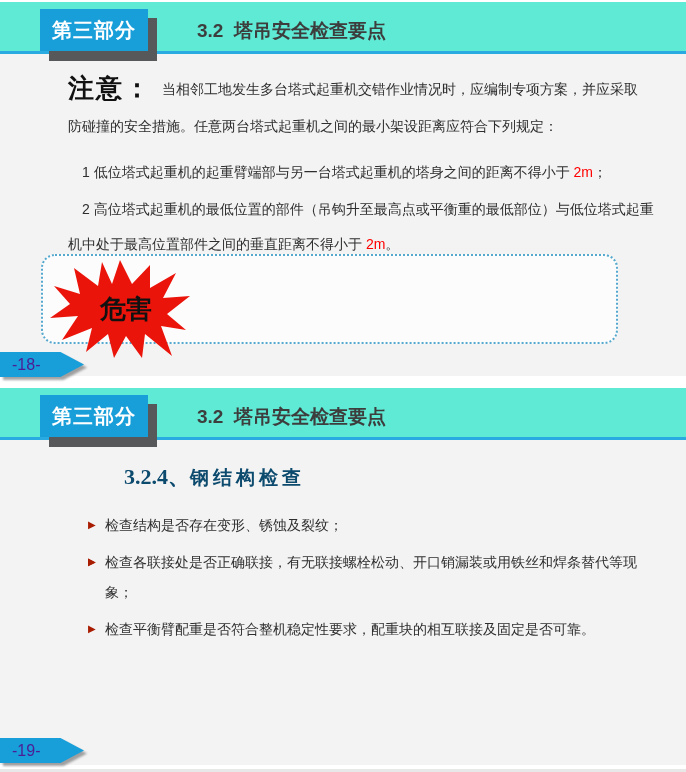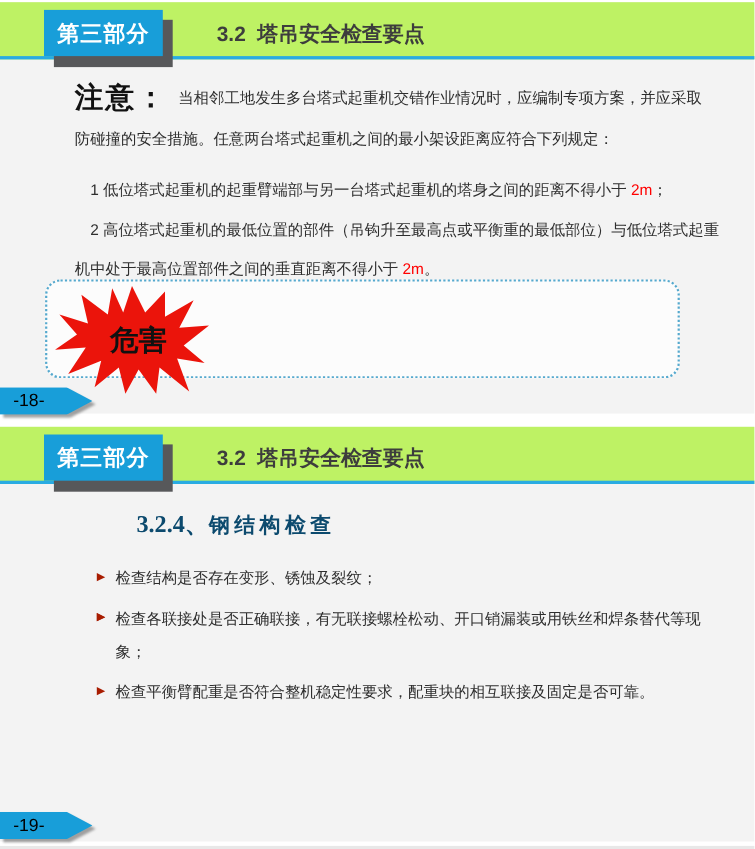--- a/index.html
+++ b/index.html
@@ -19,21 +19,21 @@
     overflow: visible;
   }
   .slide-1 { top: 2px; height: 374px; }
   .slide-2 { top: 388px; height: 377px; }
 
   
   .hdr {
     position: absolute;
     top: 0; left: 0; right: 0;
     height: 52px;
-    background: #bef264;
+    background: #5eead4;
     border-bottom: 3px solid #29ABE2;
   }
   .tab-shadow {
     position: absolute;
     left: 49px; top: 16px;
     width: 108px; height: 43px;
     background: #57585A;
     z-index: 2;
   }
   .part-tab {
@@ -120,21 +120,21 @@
   .page-arrow-wrap {
     position: absolute;
     left: 0; top: 350px;
     filter: drop-shadow(3px 3px 1px rgba(90,90,90,0.55));
     z-index: 5;
   }
   .page-arrow {
     width: 84px; height: 25px;
     background: #189ED9;
     clip-path: polygon(0 0, 72% 0, 100% 50%, 72% 100%, 0 100%);
-    color: #000000;
+    color: #4c1d95;
     font-size: 16px;
     line-height: 25px;
     padding-left: 12px;
   }
 
   
   .section-heading {
     position: absolute;
     left: 124px; top: 74px;
     color: #0c4a6e;

